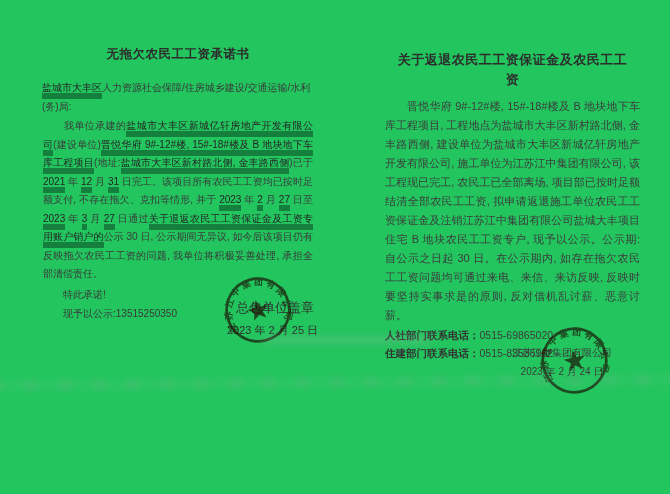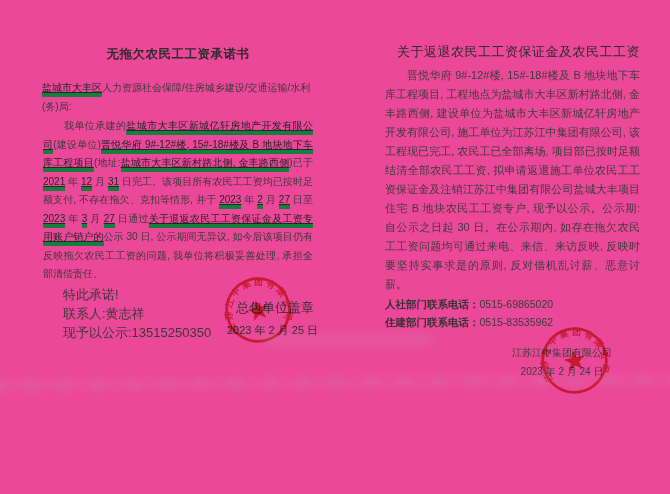--- a/index.html
+++ b/index.html
@@ -1,30 +1,30 @@
 <!DOCTYPE html>
 <html><head>
 <meta charset="utf-8">
 <style>
   html,body{margin:0;padding:0;background:#ffffff;}
   #page{
-    position:relative;width:670px;height:494px;background:#ec4899;overflow:hidden;
+    position:relative;width:670px;height:494px;background:#22c55e;overflow:hidden;
     font-family:"Liberation Sans","DejaVu Sans",sans-serif;
   }
   
   .ldoc{position:absolute;left:42px;top:46px;width:272px;color:#3a3a3a;}
   .ltitle{margin:0;text-align:center;font-size:12.5px;font-weight:bold;color:#2d2d2d;letter-spacing:0.5px;}
   .laddr{margin:16px 0 0 0;font-size:10px;line-height:18.5px;color:#3a3a3a;}
   .lbody{margin:1px;font-size:10px;line-height:18.5px;text-align:justify;text-indent:21px;color:#3a3a3a;}
-  .lline{margin:0;font-size:13px;line-height:19px;color:#3a3a3a;}
+  .lline{margin:0;font-size:10px;line-height:19px;color:#3a3a3a;}
   .ind{padding-left:21px;}
-  .u{border-bottom:4px solid #15803d;color:#252525;text-decoration:underline;}
+  .u{border-bottom:6px solid #15803d;color:#252525;}
   
   .rdoc{position:absolute;left:385px;top:42px;width:255px;color:#3c3c3c;}
-  .rtitle{margin:0;text-align:right;font-size:13px;font-weight:normal;line-height:19.5px;color:#2d2d2d;letter-spacing:0.5px;}
+  .rtitle{margin:8px;text-align:center;font-size:13px;font-weight:bold;line-height:19.5px;color:#2d2d2d;letter-spacing:0.5px;}
   .rbody{margin:4px 0 0 0;font-size:11px;line-height:19px;text-align:justify;text-indent:22px;color:#3c3c3c;}
   .phones{margin-top:1px;}
   .phone{margin:0;font-size:10.5px;line-height:18px;color:#3c3c3c;}
   .phone b{font-weight:bold;color:#333;}
   .sig{position:absolute;left:462px;top:344px;width:200px;text-align:center;font-size:10px;line-height:18.5px;color:#3c3c3c;}
   
   .lcap{position:absolute;left:236px;top:299px;font-size:13px;color:#2f2f2f;}
   .ldate{position:absolute;left:227px;top:323px;font-size:11px;color:#2f2f2f;}
   
   .seal{position:absolute;mix-blend-mode:multiply;opacity:.88;}
@@ -48,21 +48,20 @@
 </head>
 <body>
 
 <div id="page">
 
   <section class="ldoc">
     <h1 class="ltitle">无拖欠农民工工资承诺书</h1>
     <p class="laddr"><span class="u">盐城市大丰区</span><span>人力资源社会保障/住房城乡建设/交通运输/水利(务)局:</span></p>
     <p class="lbody"><span>我单位承建的</span><span class="u">盐城市大丰区新城亿轩房地产开发有限公司</span><span>(建设单位)</span><span class="u">晋悦华府 9#-12#楼, 15#-18#楼及 B 地块地下车库工程项目</span><span>(地址:</span><span class="u">盐城市大丰区新村路北侧, 金丰路西侧</span><span>)已于 </span><span class="u">2021</span><span> 年 </span><span class="u">12</span><span> 月 </span><span class="u">31</span><span> 日完工。该项目所有农民工工资均已按时足额支付, 不存在拖欠、克扣等情形, 并于 </span><span class="u">2023</span><span> 年 </span><span class="u">2</span><span> 月 </span><span class="u">27</span><span> 日至 </span><span class="u">2023</span><span> 年 </span><span class="u">3</span><span> 月 </span><span class="u">27</span><span> 日通过</span><span class="u">关于退返农民工工资保证金及工资专用账户销户的</span><span>公示 30 日, 公示期间无异议, 如今后该项目仍有反映拖欠农民工工资的问题, 我单位将积极妥善处理, 承担全部清偿责任。</span></p>
     <p class="lline ind">特此承诺!</p>
-    <p class="lline ind">联系人:黄志祥</p>
     <p class="lline ind">现予以公示:13515250350</p>
   </section>
 
   <div class="lcap">总包单位盖章</div>
   <div class="ldate">2023 年 2 月 25 日</div>
 
   <svg class="seal seal-left" viewBox="0 0 100 100" aria-hidden="true">
     <defs>
       <path id="arcLtop" d="M 16 74 A 40 40 0 1 1 84 74" fill="none"></path>
       <path id="arcLbot" d="M 20 60 A 34 34 0 0 0 80 60" fill="none"></path>

